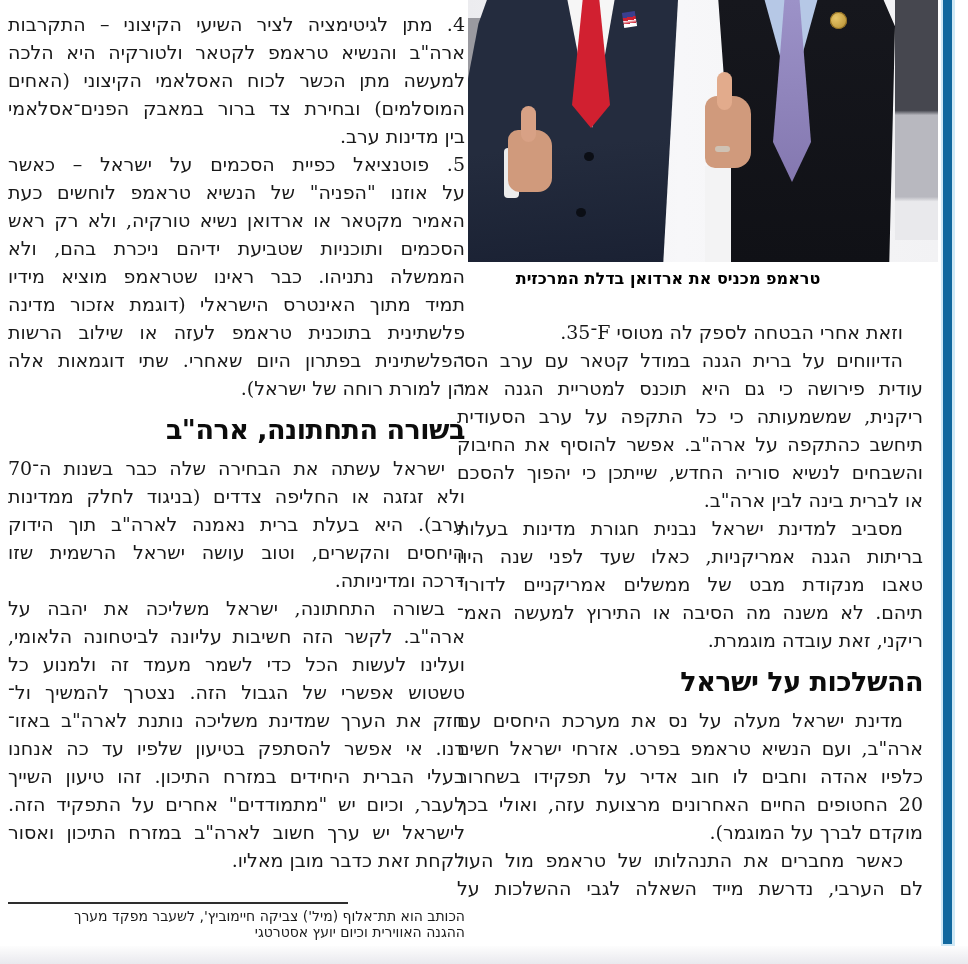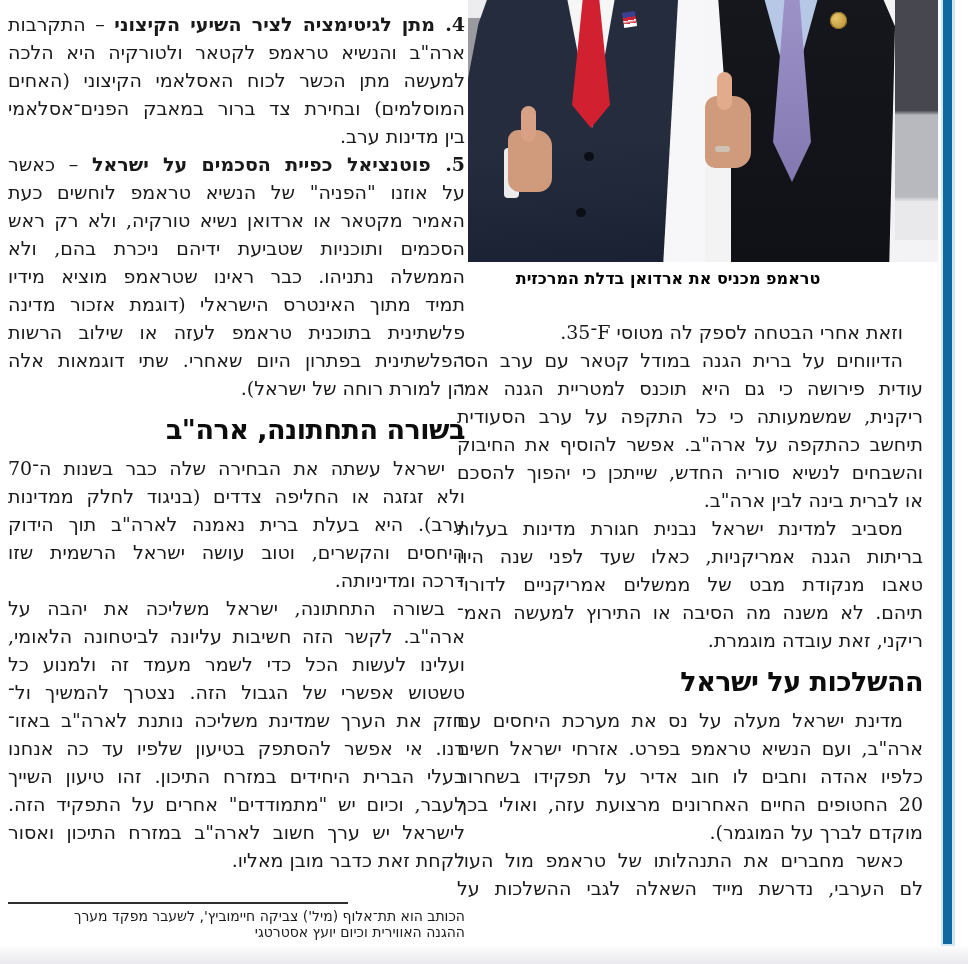--- a/index.html
+++ b/index.html
@@ -12,21 +12,21 @@
   .col{position:absolute;direction:rtl;}
   .col-left{left:8px;top:10px;width:457px;}
   .col-right{left:457px;top:318px;width:466px;}
 
   .line{
     font-size:19px;line-height:28px;height:28px;overflow:hidden;
     text-align:justify;text-align-last:justify;text-justify:inter-word;
   }
   .line.last{text-align-last:right;}
   .line.indent{padding-right:20px;}
-  .line b{font-weight:bold;}
+  .line b{font-weight:normal;}
 
   .headline{
     font-family:"DejaVu Sans",sans-serif;font-weight:bold;font-size:27px;line-height:32px;
     letter-spacing:-0.5px;color:#0c0c0c;text-align:right;margin:12px 0 8px;
   }
 
   
   .photo-fig{position:absolute;left:468px;top:0;width:470px;}
   .photo{position:relative;width:470px;height:262px;overflow:hidden;
     background:linear-gradient(90deg,#ececef 0%,#f7f7f9 45%,#f2f2f4 100%);}

